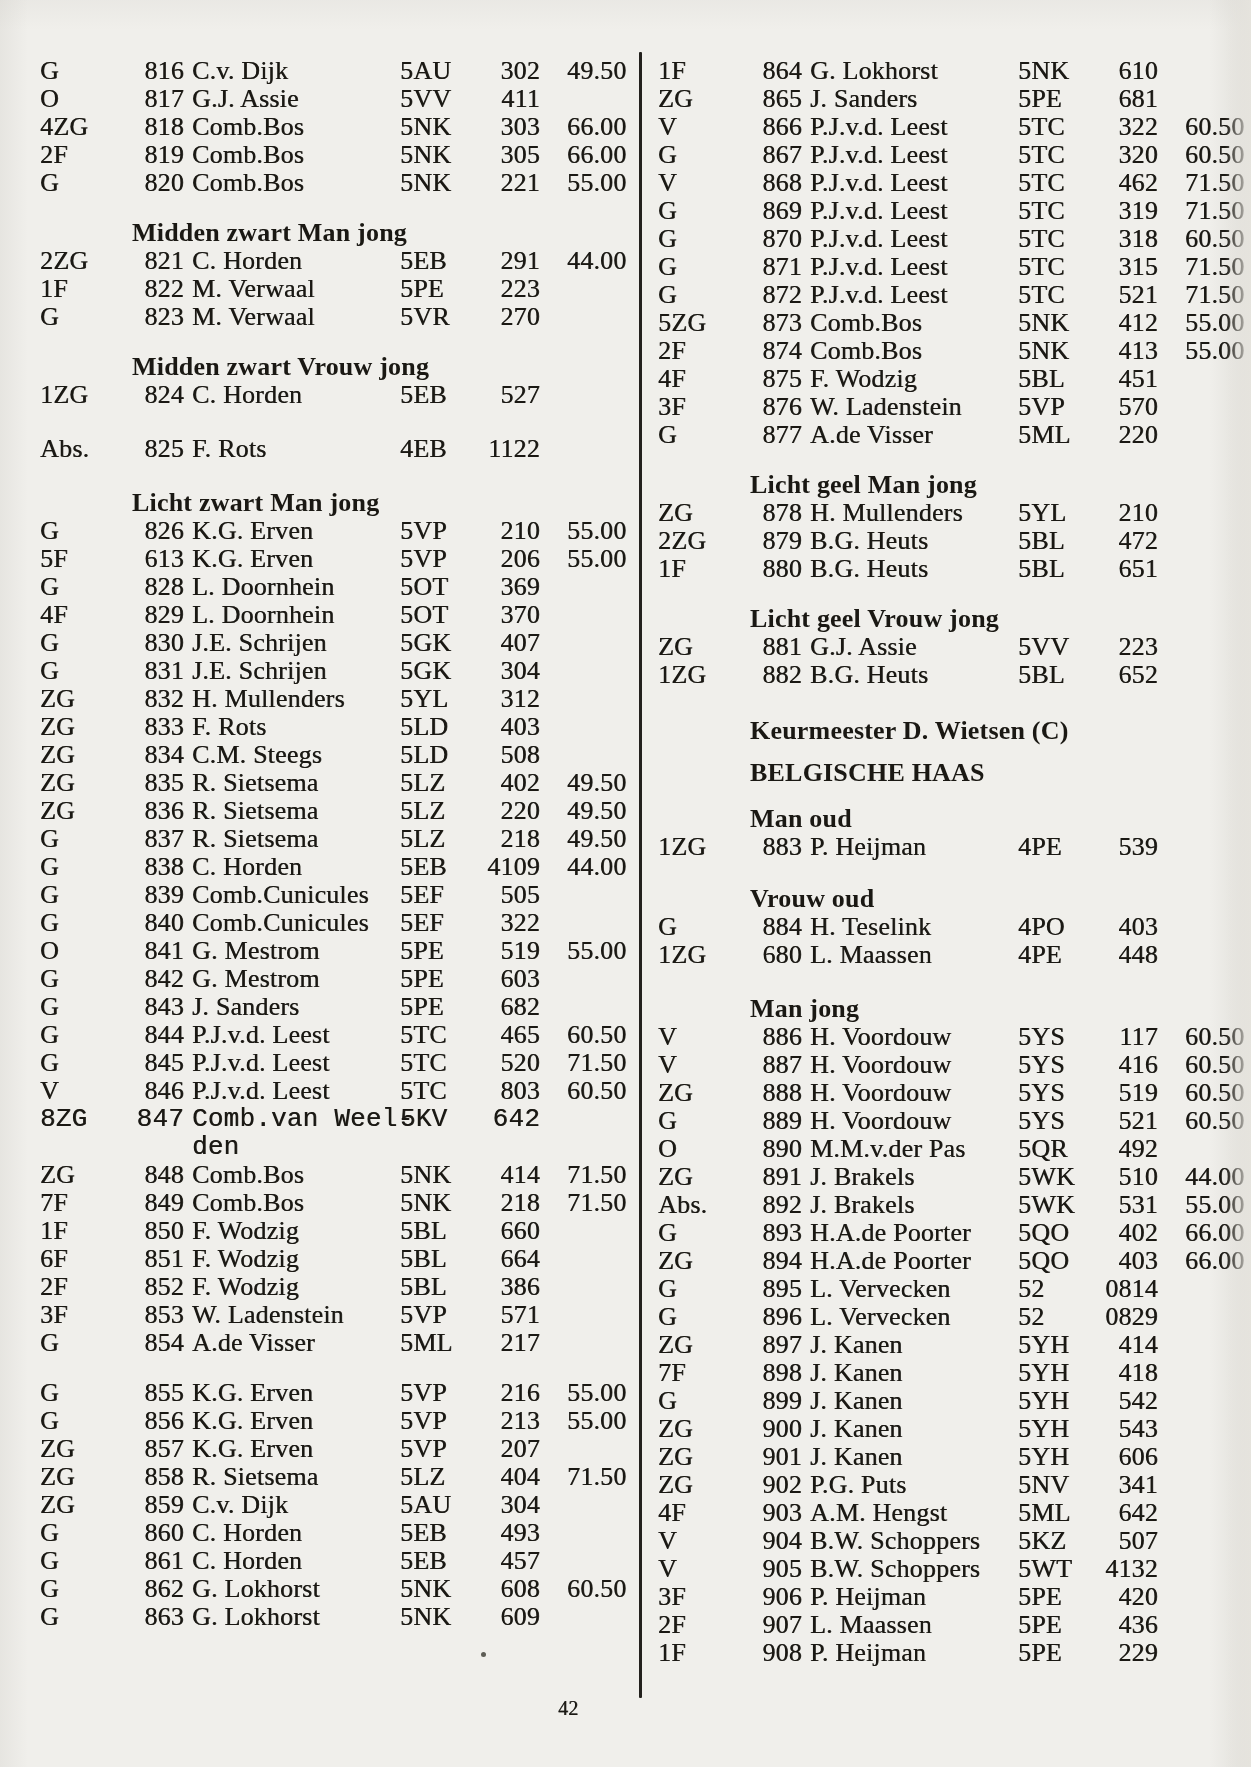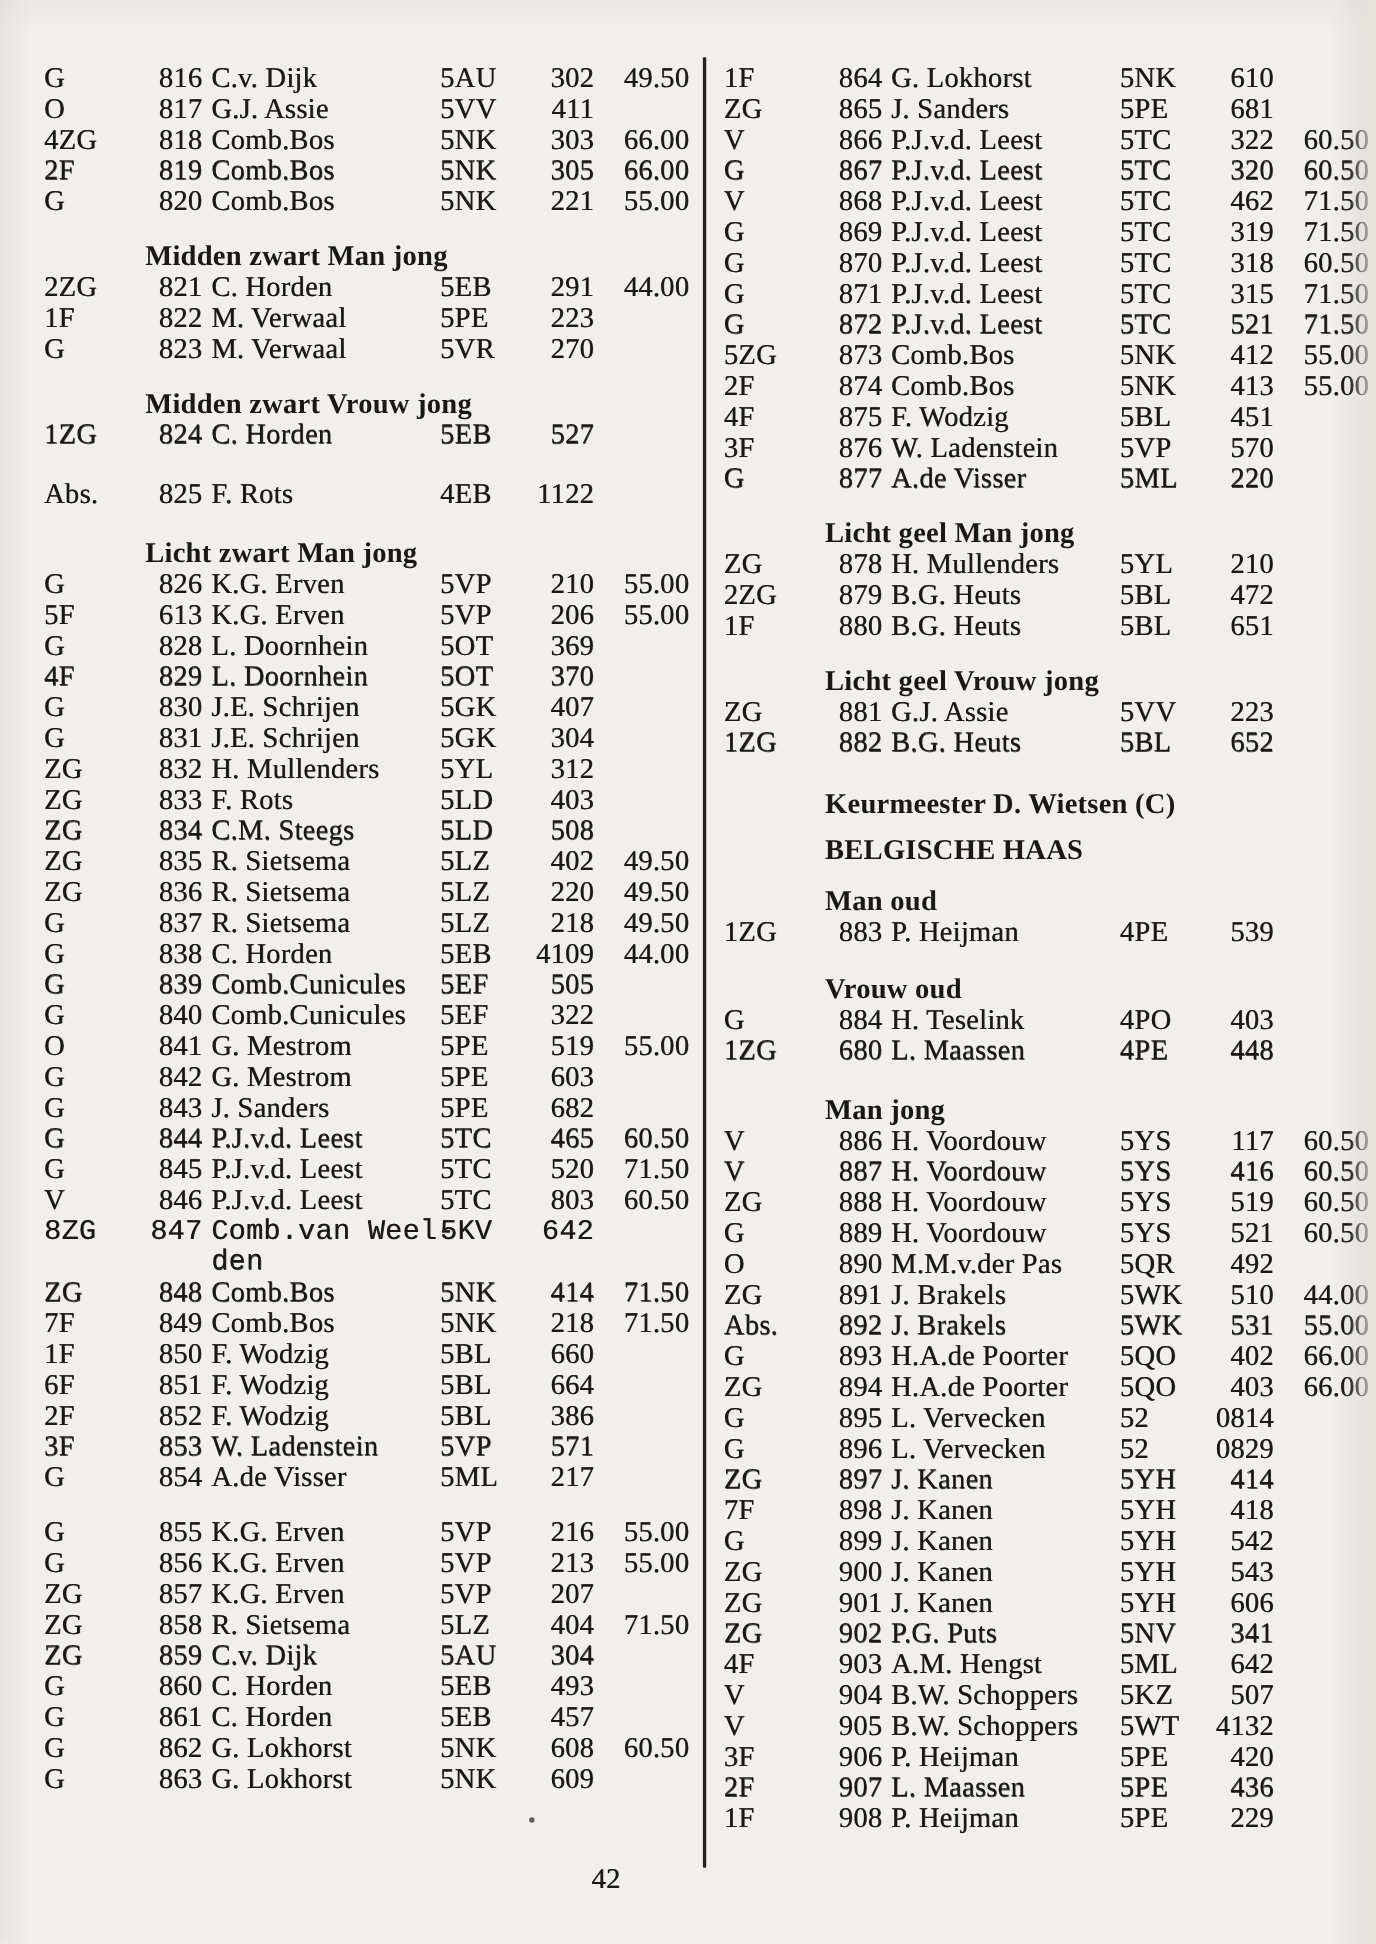--- a/index.html
+++ b/index.html
@@ -37,22 +37,22 @@
   .f-name{left:152px;}
   .f-name2{left:152px;top:28px !important;}
   .f-code{left:360px;}
   .f-ring{left:400px;width:100px;text-align:right;}
   .f-price{left:527px;text-align:center;}
   .divider{
     position:absolute;left:639px;top:52px;width:3px;height:1646px;
     background:#23211d;border-radius:1px;
   }
   .page-number{
-    position:absolute;left:516px;top:1694px;width:70px;text-align:center;
-    font-size:26px;line-height:28px;letter-spacing:0.2px;
+    position:absolute;left:558px;top:1694px;width:70px;text-align:left;
+    font-size:20px;line-height:28px;letter-spacing:0.2px;
     text-shadow:0.45px 0.3px 0 rgba(26,24,19,0.78);
   }
   .speck{
     position:absolute;left:481px;top:1652px;width:5px;height:5px;
     background:#3a382f;border-radius:50%;opacity:0.8;
   }
   .edge-fade{
     position:absolute;right:0;top:0;width:26px;height:100%;pointer-events:none;
     background:linear-gradient(to right, rgba(236,234,229,0), rgba(230,228,222,0.95));
   }

